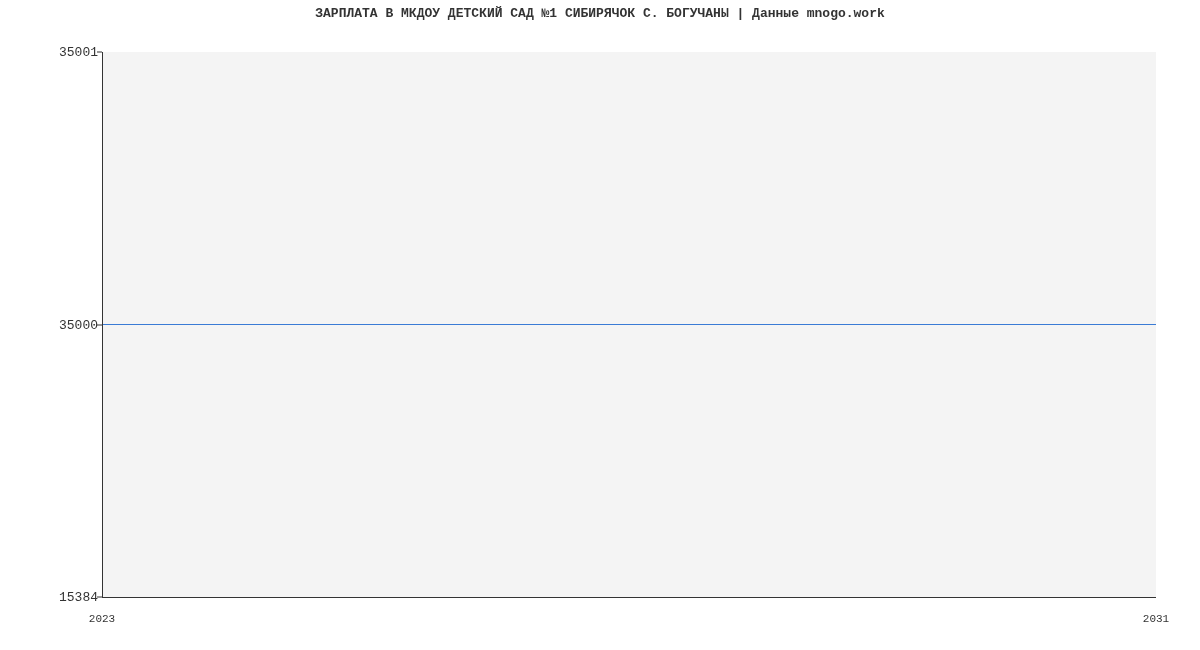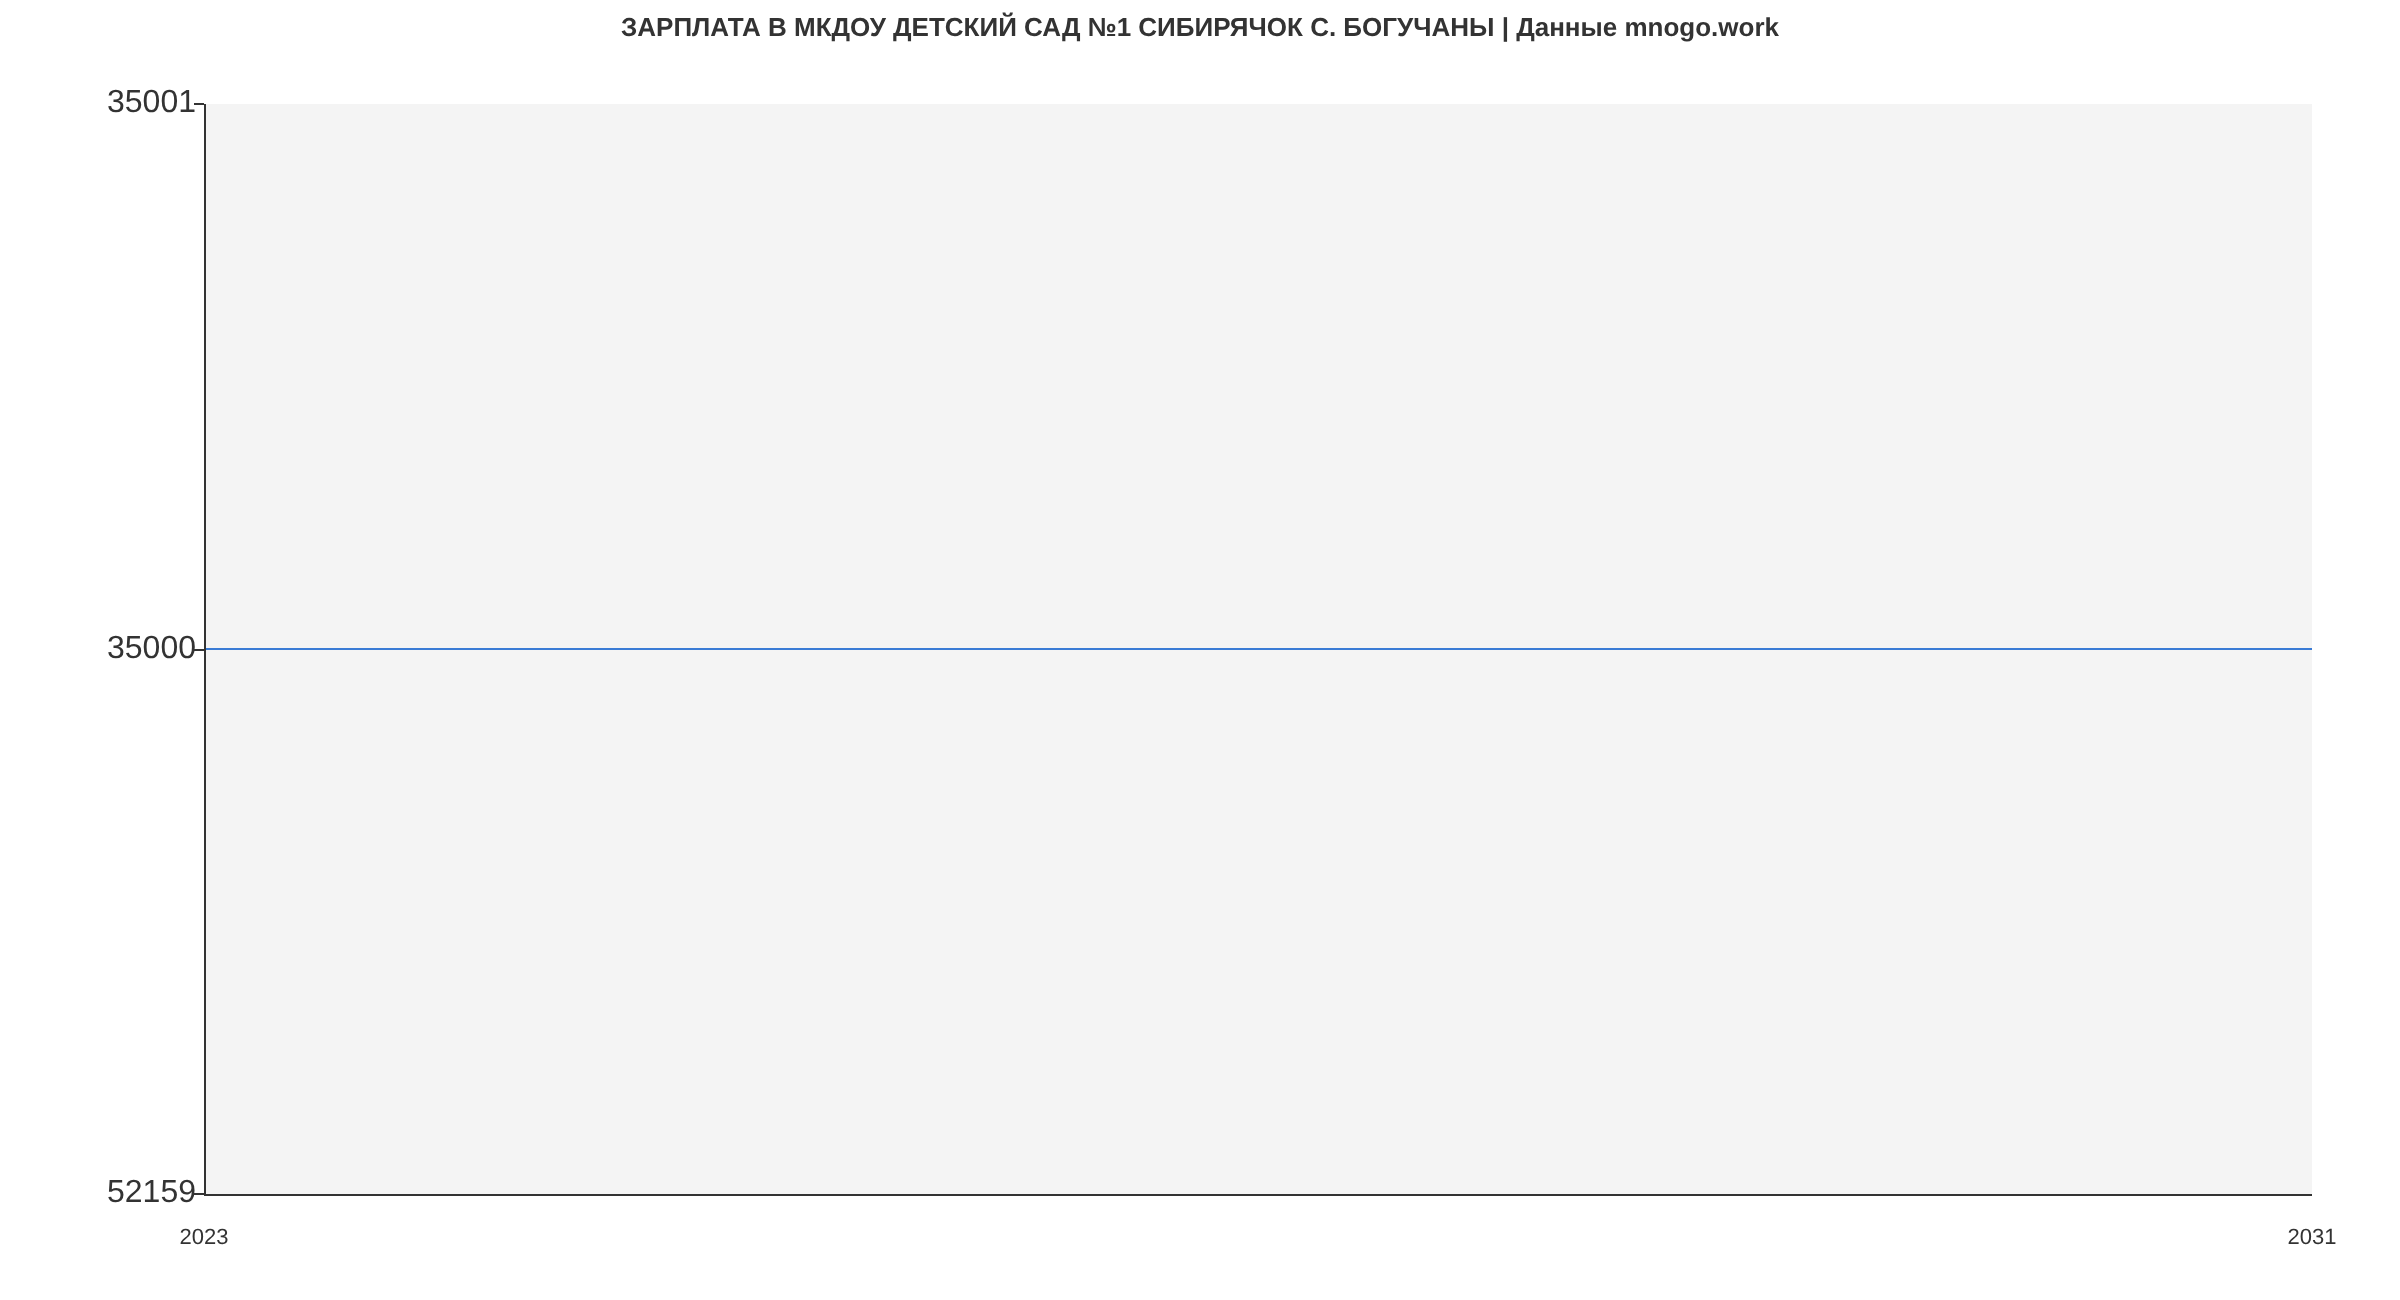--- a/index.html
+++ b/index.html
@@ -8,20 +8,21 @@
     width: 1200px;
     height: 650px;
     background: #ffffff;
     font-family: Arial, Helvetica, sans-serif;
     color: #333333;
   }
   .chart-wrap {
     position: relative;
     width: 1200px;
     height: 642px;
+    font-family: Liberation Mono, monospace;
   }
   .chart-title {
     position: absolute;
     top: 6px;
     left: 0;
     right: 0;
     text-align: center;
     font-size: 13px;
     font-weight: bold;
     color: #333333;
@@ -33,21 +34,21 @@
     width: 1054px;
     height: 546px;
     background: #f4f4f4;
     border-left: 1px solid #333333;
     border-bottom: 1px solid #333333;
     box-sizing: border-box;
   }
   .tick-y {
     position: absolute;
     right: 1102px; 
-    font-size: 16px;
+    font-size: 13px;
     color: #333333;
     text-align: right;
     transform: translateY(-50%);
   }
   
   .tickmark-y {
     position: absolute;
     left: 97px;
     width: 5px;
     height: 1px;
@@ -69,21 +70,21 @@
 </style>
 </head>
 <body>
 
 <div class="chart-wrap">
 
   <div class="chart-title">ЗАРПЛАТА В МКДОУ ДЕТСКИЙ САД №1 СИБИРЯЧОК С. БОГУЧАНЫ | Данные mnogo.work</div>
 
   <div class="tick-y" style="top:52px;">35001</div>
   <div class="tick-y" style="top:325px;text-align:center;">35000</div>
-  <div class="tick-y" style="top:597px;">52159</div>
+  <div class="tick-y" style="top:597px;">15384</div>
 
   <div class="tickmark-y" style="top:52px;"></div>
   <div class="tickmark-y" style="top:325px;"></div>
   <div class="tickmark-y" style="top:597px;"></div>
 
   <div class="plot-area">
 
     <div class="series-line" style="left:0; right:0; top:272px;"></div>
   </div>
 

